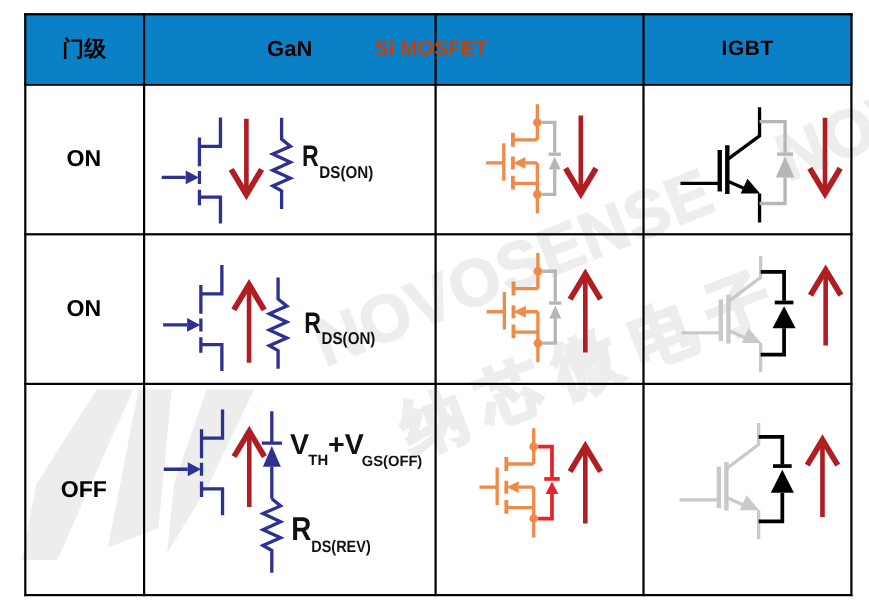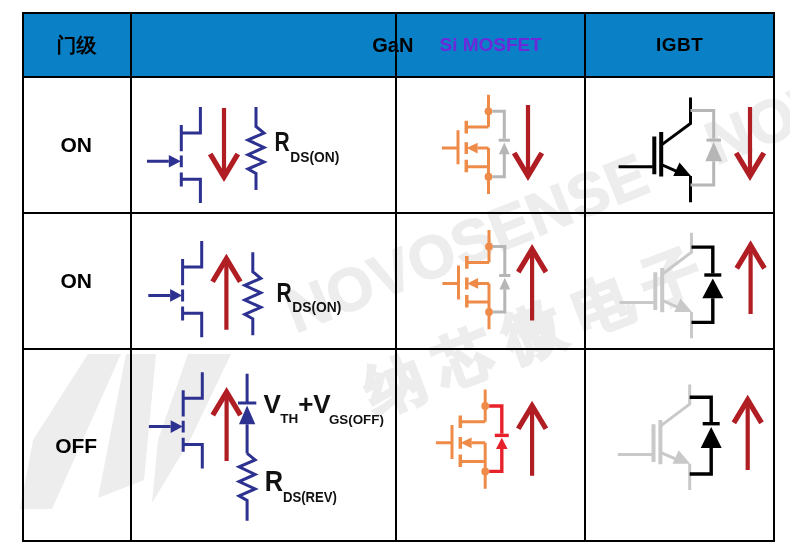--- a/index.html
+++ b/index.html
@@ -19,22 +19,22 @@
 <div style="position:absolute;z-index:2;left:21.5px;top:76.2px;width:753.9000000000001px;height:2.2px;background:#000"></div>
 <div style="position:absolute;z-index:2;left:21.5px;top:211.8px;width:753.9000000000001px;height:2.2px;background:#000"></div>
 <div style="position:absolute;z-index:2;left:21.5px;top:347.8px;width:753.9000000000001px;height:2.2px;background:#000"></div>
 <div style="position:absolute;z-index:2;left:21.5px;top:539.8px;width:753.9000000000001px;height:2.2px;background:#000"></div>
 <div style="position:absolute;z-index:2;left:21.5px;top:11.5px;width:2.2px;height:530.5px;background:#000"></div>
 <div style="position:absolute;z-index:2;left:129.5px;top:11.5px;width:2.2px;height:530.5px;background:#000"></div>
 <div style="position:absolute;z-index:2;left:395.2px;top:11.5px;width:2.2px;height:530.5px;background:#000"></div>
 <div style="position:absolute;z-index:2;left:584.2px;top:11.5px;width:2.2px;height:530.5px;background:#000"></div>
 <div style="position:absolute;z-index:2;left:773.2px;top:11.5px;width:2.2px;height:530.5px;background:#000"></div>
 <div style="position:absolute;z-index:4;left:-73.5px;top:29.5px;width:300px;height:30px;line-height:30px;text-align:center;font-weight:bold;font-size:20px;color:#000;letter-spacing:0">门级</div>
-<div style="position:absolute;z-index:4;left:113.35000000000002px;top:29.5px;width:300px;height:30px;line-height:30px;text-align:right;font-weight:bold;font-size:20px;color:#000;letter-spacing:0">GaN</div>
-<div style="position:absolute;z-index:4;left:340.70000000000005px;top:29.5px;width:300px;height:30px;line-height:30px;text-align:center;font-weight:bold;font-size:19px;color:#6d28d9;letter-spacing:0">Si MOSFET</div>
+<div style="position:absolute;z-index:4;left:113.35000000000002px;top:29.5px;width:300px;height:30px;line-height:30px;text-align:center;font-weight:bold;font-size:20px;color:#000;letter-spacing:0">GaN</div>
+<div style="position:absolute;z-index:4;left:340.70000000000005px;top:29.5px;width:300px;height:30px;line-height:30px;text-align:left;font-weight:bold;font-size:19px;color:#c2410c;letter-spacing:0">Si MOSFET</div>
 <div style="position:absolute;z-index:4;left:529.7px;top:29.5px;width:300px;height:30px;line-height:30px;text-align:center;font-weight:bold;font-size:19px;color:#000;letter-spacing:0.5px">IGBT</div>
 <div style="position:absolute;z-index:4;left:-73.8px;top:130.1px;width:300px;height:30px;line-height:30px;text-align:center;font-weight:bold;font-size:21px;color:#000;letter-spacing:0">ON</div>
 <div style="position:absolute;z-index:4;left:-73.8px;top:266px;width:300px;height:30px;line-height:30px;text-align:center;font-weight:bold;font-size:21px;color:#000;letter-spacing:0">ON</div>
 <div style="position:absolute;z-index:4;left:-73.8px;top:430.5px;width:300px;height:30px;line-height:30px;text-align:center;font-weight:bold;font-size:21px;color:#000;letter-spacing:0">OFF</div>
 <svg width="790" height="556" viewBox="0 0 790 556" style="position:absolute;left:0;top:0;z-index:5">
 <g stroke="#2d3190" stroke-width="3" fill="none">
       <path d="M181.3,125.00000000000001 V151.20000000000002 M181.3,133.0 H200.4 V106.9 M181.3,155.4 V167.3 M181.3,172.5 V186.5 M181.3,179.20000000000002 H200.4 V203.10000000000002 M147.0,161.3 H168.8 M182.6,259.09999999999997 V285.29999999999995 M182.6,267.09999999999997 H201.7 V240.99999999999997 M182.6,289.5 V301.4 M182.6,306.59999999999997 V320.59999999999997 M182.6,313.29999999999995 H201.7 V337.2 M148.3,295.4 H170.1 M183.2,390.3 V416.5 M183.2,398.3 H202.29999999999998 V372.20000000000005 M183.2,420.70000000000005 V432.6 M183.2,437.8 V451.8 M183.2,444.5 H202.29999999999998 V468.40000000000003 M148.89999999999998,426.6 H170.7 M256,107 V126.5 L264,133 L248,140 L264,147.5 L248,154.7 L264,162 L248,169 L256,173.5 V190 M252.8,252.3 V271.8 L260.8,278.3 L244.8,285.3 L260.8,292.8 L244.8,300.0 L260.8,307.3 L244.8,314.3 L252.8,318.8 V335.3 M247.1,373.8 V402.9 M238,402.9 H256.3 M247.1,424.3 V453.4 M247.1,453.4 L255.1,459.9 L239.1,466.9 L255.1,474.4 L239.1,481.6 L255.1,488.9 L239.1,495.9 L247.1,500.4 V520.7"></path>
     </g>
 <polygon points="168.8,155.0 180.8,161.3 168.8,167.60000000000002" fill="#2d3190"></polygon>
 <polygon points="170.1,289.09999999999997 182.1,295.4 170.1,301.7" fill="#2d3190"></polygon>

